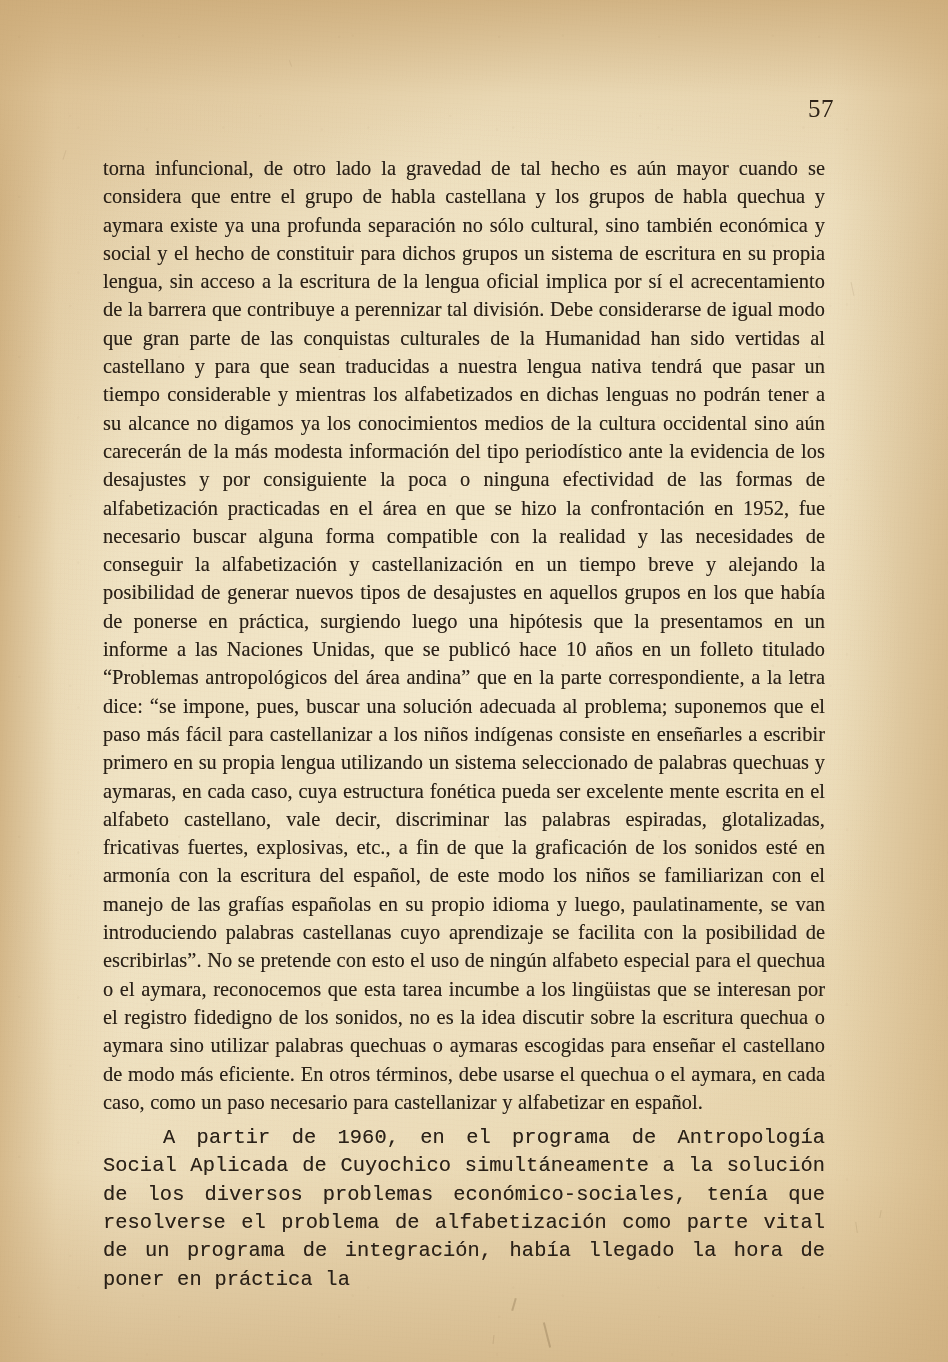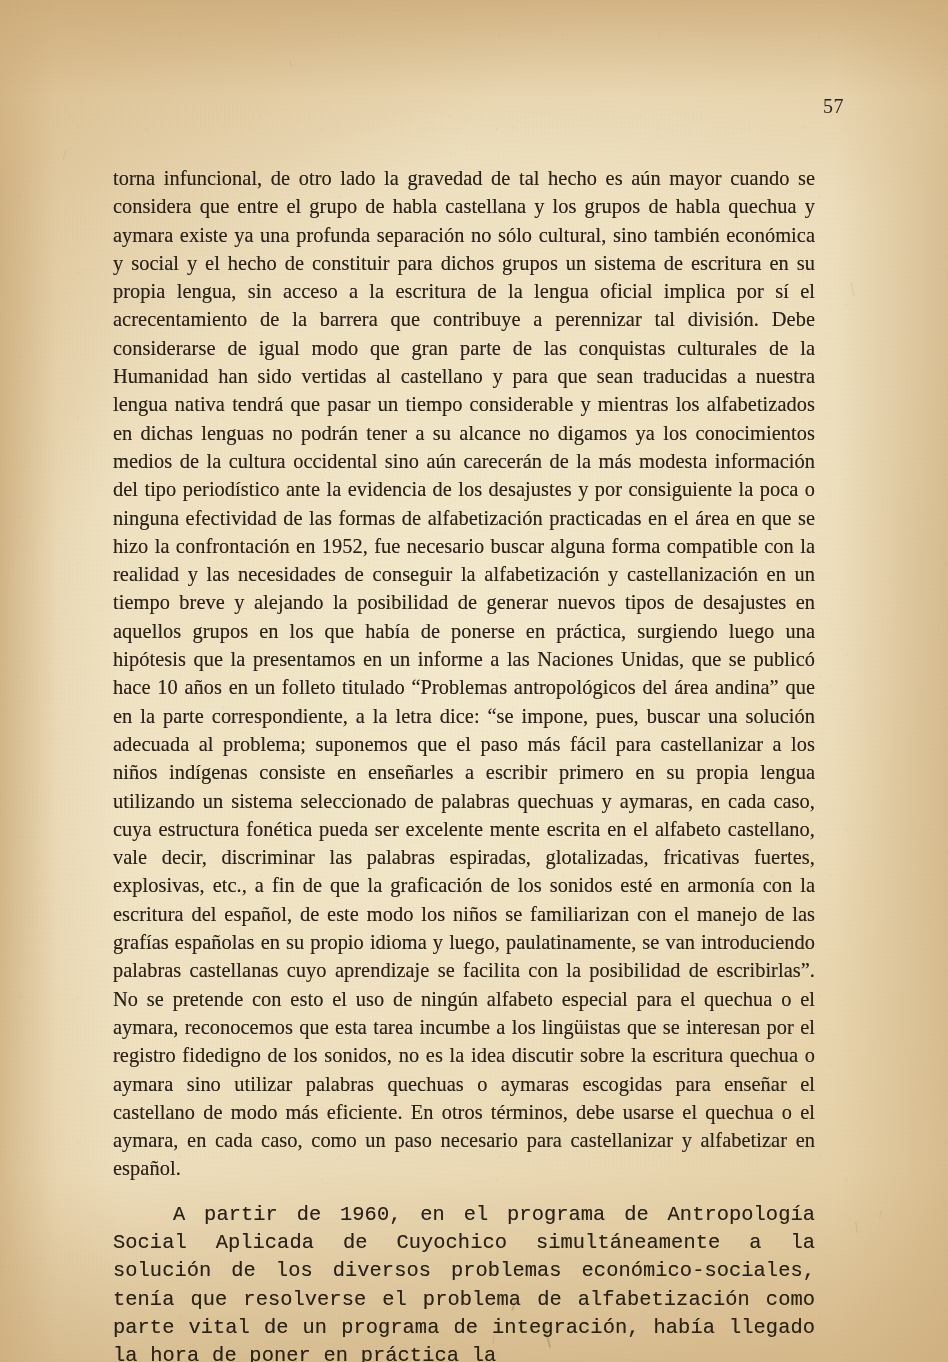--- a/index.html
+++ b/index.html
@@ -77,36 +77,36 @@
   .fibre.f3 { left: 493px; top: 1335px; width: 1px;  height: 9px;  transform: rotate(6deg); opacity: .6; }
   .fibre.f4 { left: 856px; top: 1222px; width: 1px;  height: 11px; transform: rotate(-8deg); opacity: .55; }
   .fibre.f5 { left: 880px; top: 1210px; width: 1px;  height: 8px;  transform: rotate(10deg); opacity: .5; }
   .fibre.f6 { left: 852px; top: 282px;  width: 1px;  height: 14px; transform: rotate(-12deg); opacity: .45; }
   .fibre.f7 { left: 64px;  top: 150px;  width: 1px;  height: 10px; transform: rotate(18deg); opacity: .4; }
   .fibre.f8 { left: 290px; top: 60px;   width: 1px;  height: 7px;  transform: rotate(-20deg); opacity: .35; }
 
   .folio {
     position: absolute;
     top: 95px;
-    right: 104px;
-    font-size: 20px;
+    right: 114px;
+    font-size: 25px;
     letter-spacing: 0.5px;
     color: #2f2419;
     margin-left: 16px;
   }
 
   .textblock {
     position: absolute;
     left: 95px;
     top: 146px;
     width: 738px;
   }
 
   p.body {
-    margin: 18px;
+    margin: 8px;
     text-align: justify;
     text-justify: inter-word;
     font-size: 20.4px;
     line-height: 28.3px;
     letter-spacing: 0.05px;
     word-spacing: 0.4px;
     color: #2a2118;
     text-shadow: 0 0 0.6px rgba(42,33,24,0.45);
   }
 

